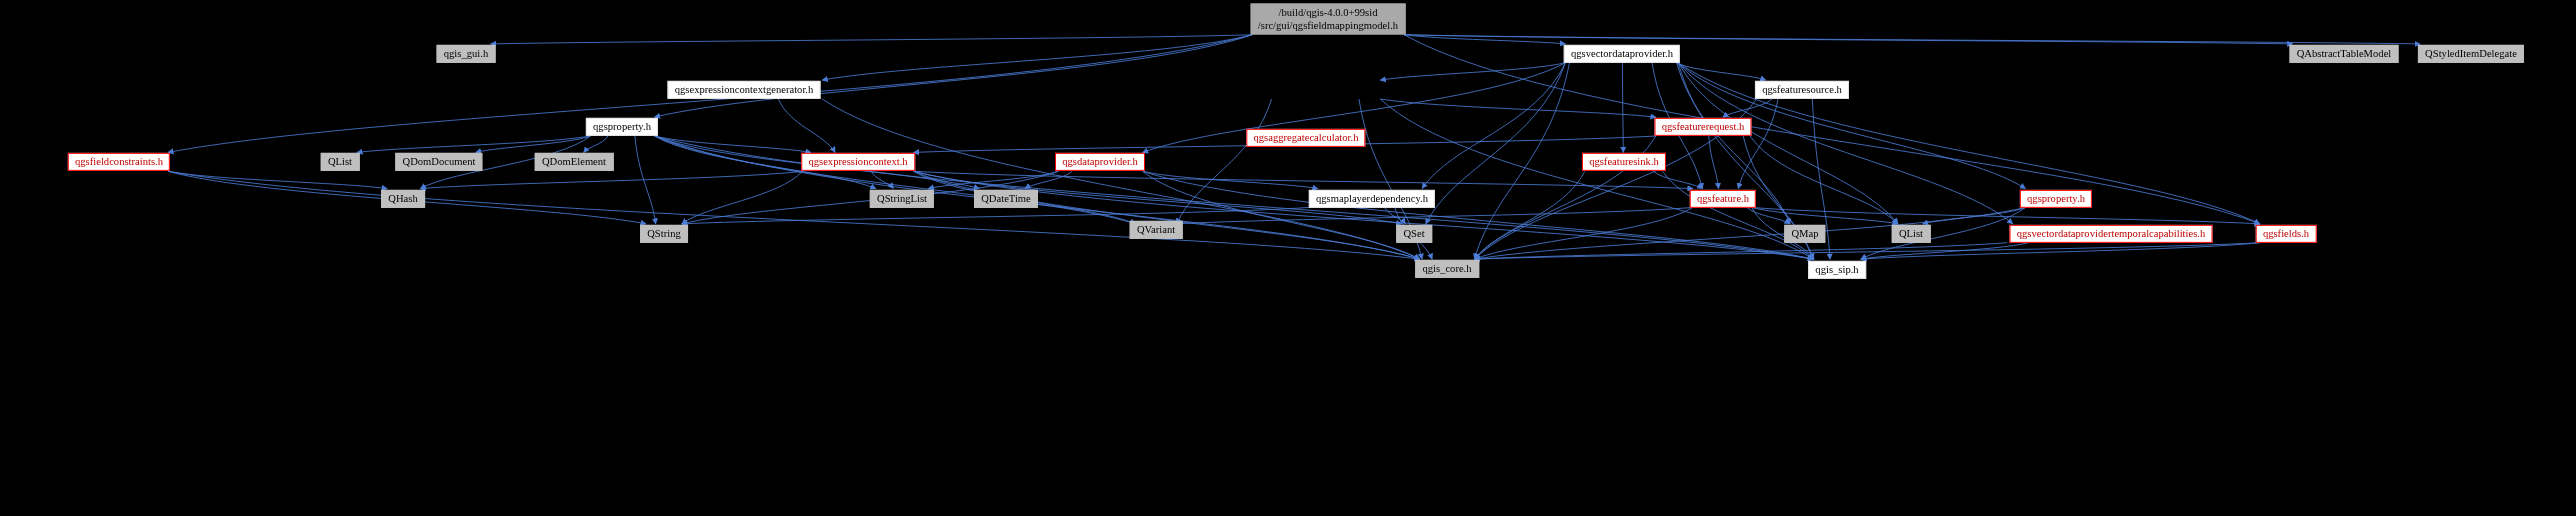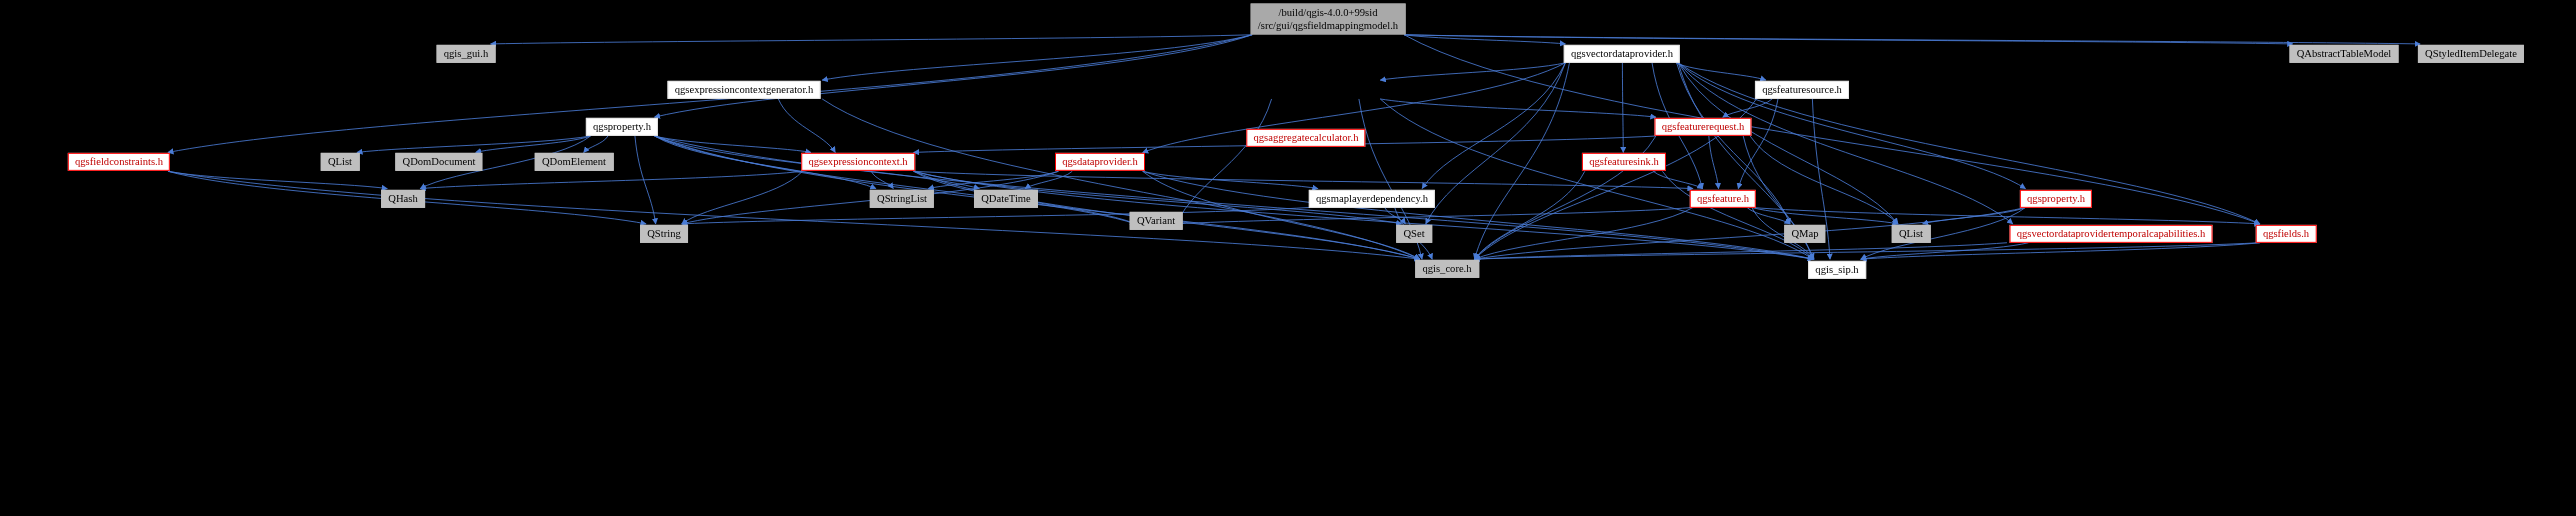--- a/index.html
+++ b/index.html
@@ -216,21 +216,21 @@
     </div>
     <div class="node truncated" style="left: 1723px; top: 199px;">
       <div>qgsfeature.h</div>
     </div>
     <div class="node truncated" style="left: 2056px; top: 199px;">
       <div>qgsproperty.h</div>
     </div>
     <div class="node external" style="left: 664px; top: 234px;">
       <div>QString</div>
     </div>
-    <div class="node external" style="left: 1156px; top: 221px;">
+    <div class="node external" style="left: 1156px; top: 230px;">
       <div>QVariant</div>
     </div>
     <div class="node external" style="left: 1414px; top: 234px;">
       <div>QSet</div>
     </div>
     <div class="node external" style="left: 1805px; top: 234px;">
       <div>QMap</div>
     </div>
     <div class="node external" style="left: 1911px; top: 234px;">
       <div>QList</div>

